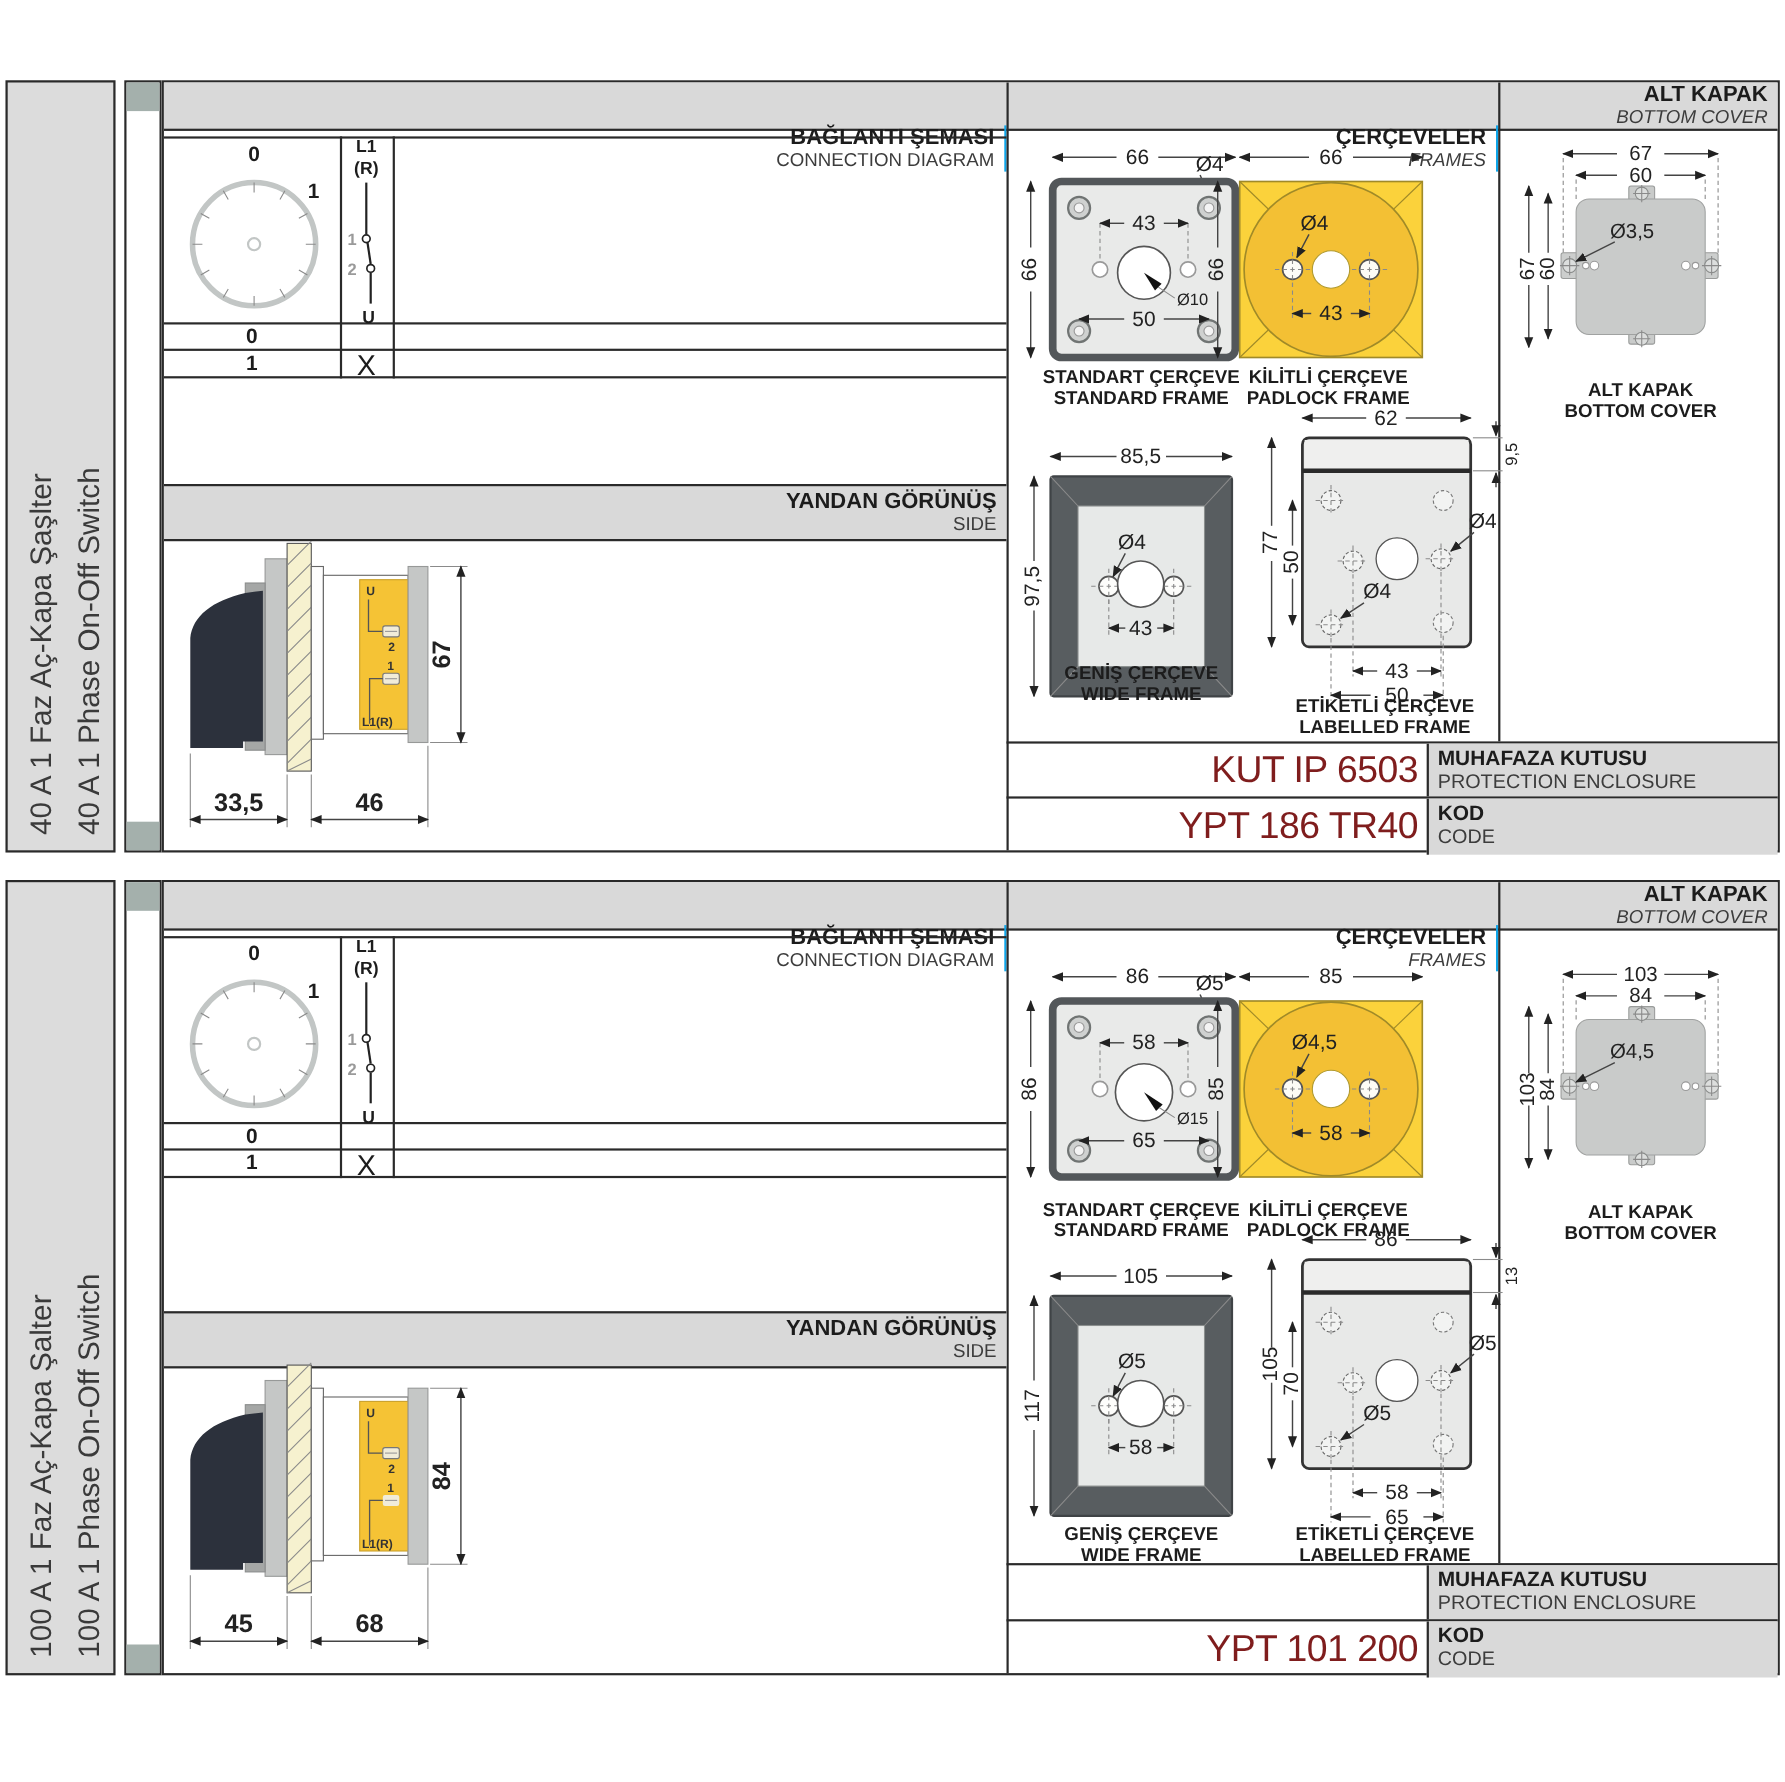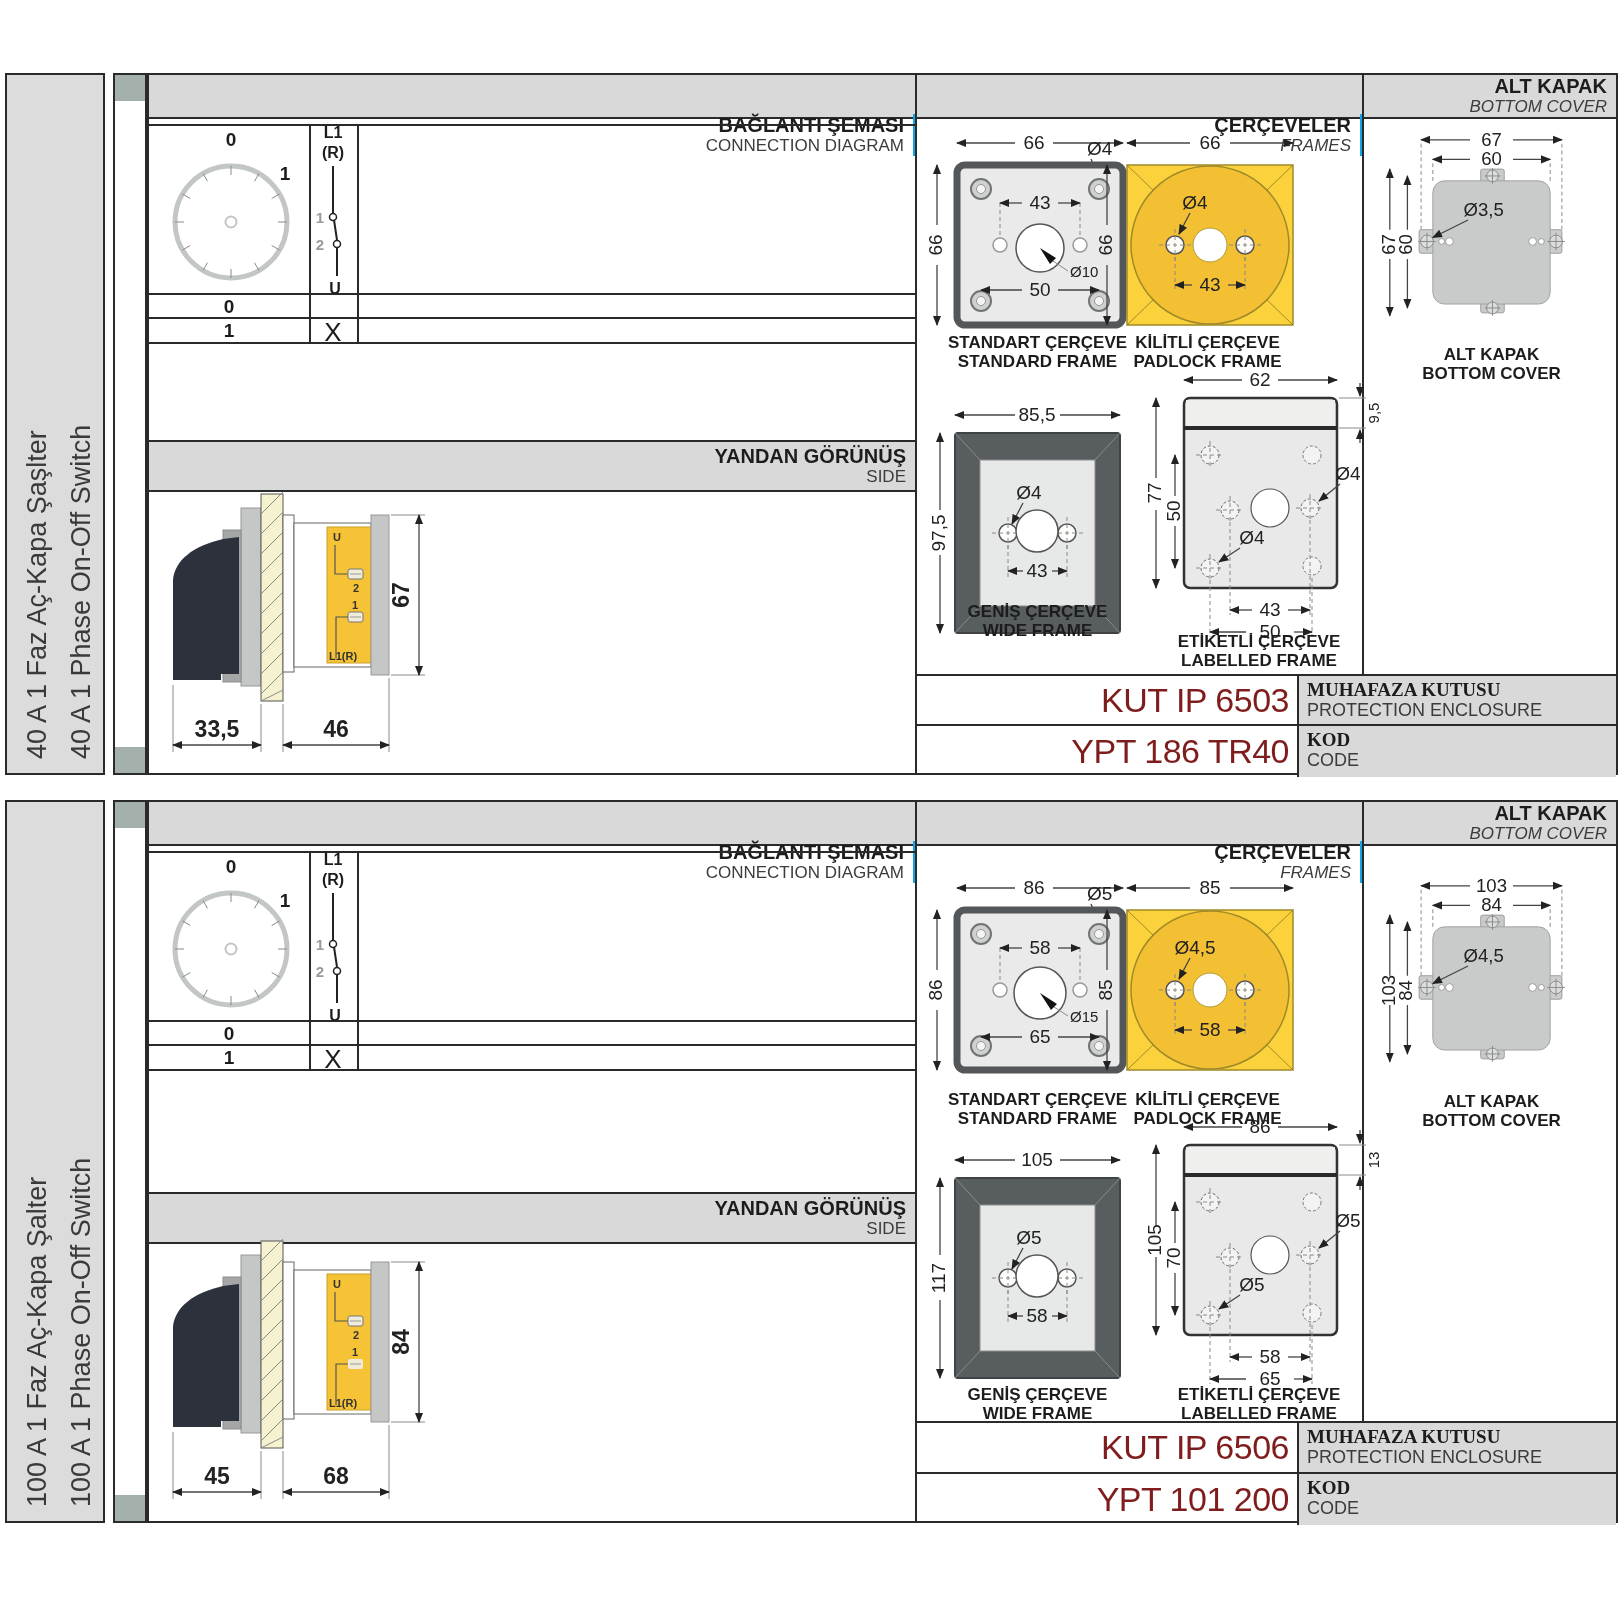--- a/index.html
+++ b/index.html
@@ -36,21 +36,21 @@
   .sidebar{position:absolute;left:0;width:766px;height:52px;background:#d9d9d9;
         border-top:2px solid #2a2a2a;border-bottom:2px solid #2a2a2a;box-sizing:border-box;
         text-align:right;padding:3px 9px 0 0;}
   .frame-label{position:absolute;text-align:center;font-weight:bold;font-size:17px;
         color:#1c1c1c;line-height:19px;}
   .coderow{position:absolute;left:766px;width:701px;border-top:2px solid #2a2a2a;box-sizing:border-box;}
   .codetext{position:absolute;left:0;width:374px;text-align:right;font-size:34px;
         font-weight:500;color:#7f1d1d;letter-spacing:-0.5px;}
   .codelabel{position:absolute;left:382px;right:0;top:0;bottom:0;background:#d9d9d9;
         border-left:2px solid #2a2a2a;padding:2px 0 0 8px;box-sizing:border-box;}
-  .clt{font-weight:bold;font-size:19px;color:#1c1c1c;line-height:23px;font-family:Liberation Serif, serif;}
+  .clt{font-weight:bold;font-size:19px;color:#1c1c1c;line-height:23px;}
   .cle{font-size:18px;color:#3c3c3c;line-height:19px;}
   svg{position:absolute;overflow:visible;}
   svg text{font-family:"Liberation Sans",sans-serif;}
   .dim{stroke:#444;stroke-width:1.3;fill:none;}
   .thin{stroke:#8a8a8a;stroke-width:1;fill:none;}
   .dimd{stroke:#8a8a8a;stroke-width:1;stroke-dasharray:4 3;fill:none;}
   .dt{font-size:19px;fill:#222;}
   .dts{font-size:15px;fill:#222;}
   .dtb{font-size:23px;font-weight:bold;fill:#222;}
   .schem-main{font-size:16px;font-weight:bold;fill:#1c1c1c;}
@@ -639,21 +639,20 @@
           <circle cx="181" cy="114" r="3" fill="#fff" stroke="#999"></circle>
       <text x="122" y="88" text-anchor="middle" class="dt">Ø4,5</text>
       <line class="dim" x1="106" y1="92" x2="70" y2="110" marker-end="url(#ar)"></line>
     </svg>
     <div class="frame-label" style="left:1215px;width:255px;top:290px">
       <div>ALT KAPAK</div>
       <div>BOTTOM COVER</div>
     </div>
 
     <div class="coderow" style="top:619px;height:51px">
-      <div class="codetext" style="line-height:49px">KUT IP 6506</div>
       <div class="codelabel">
         <div class="clt">MUHAFAZA KUTUSU</div>
         <div class="cle">PROTECTION ENCLOSURE</div>
       </div>
     </div>
     <div class="coderow" style="top:670px;height:53px">
       <div class="codetext" style="line-height:51px">YPT 101 200</div>
       <div class="codelabel">
         <div class="clt">KOD</div>
         <div class="cle">CODE</div>

